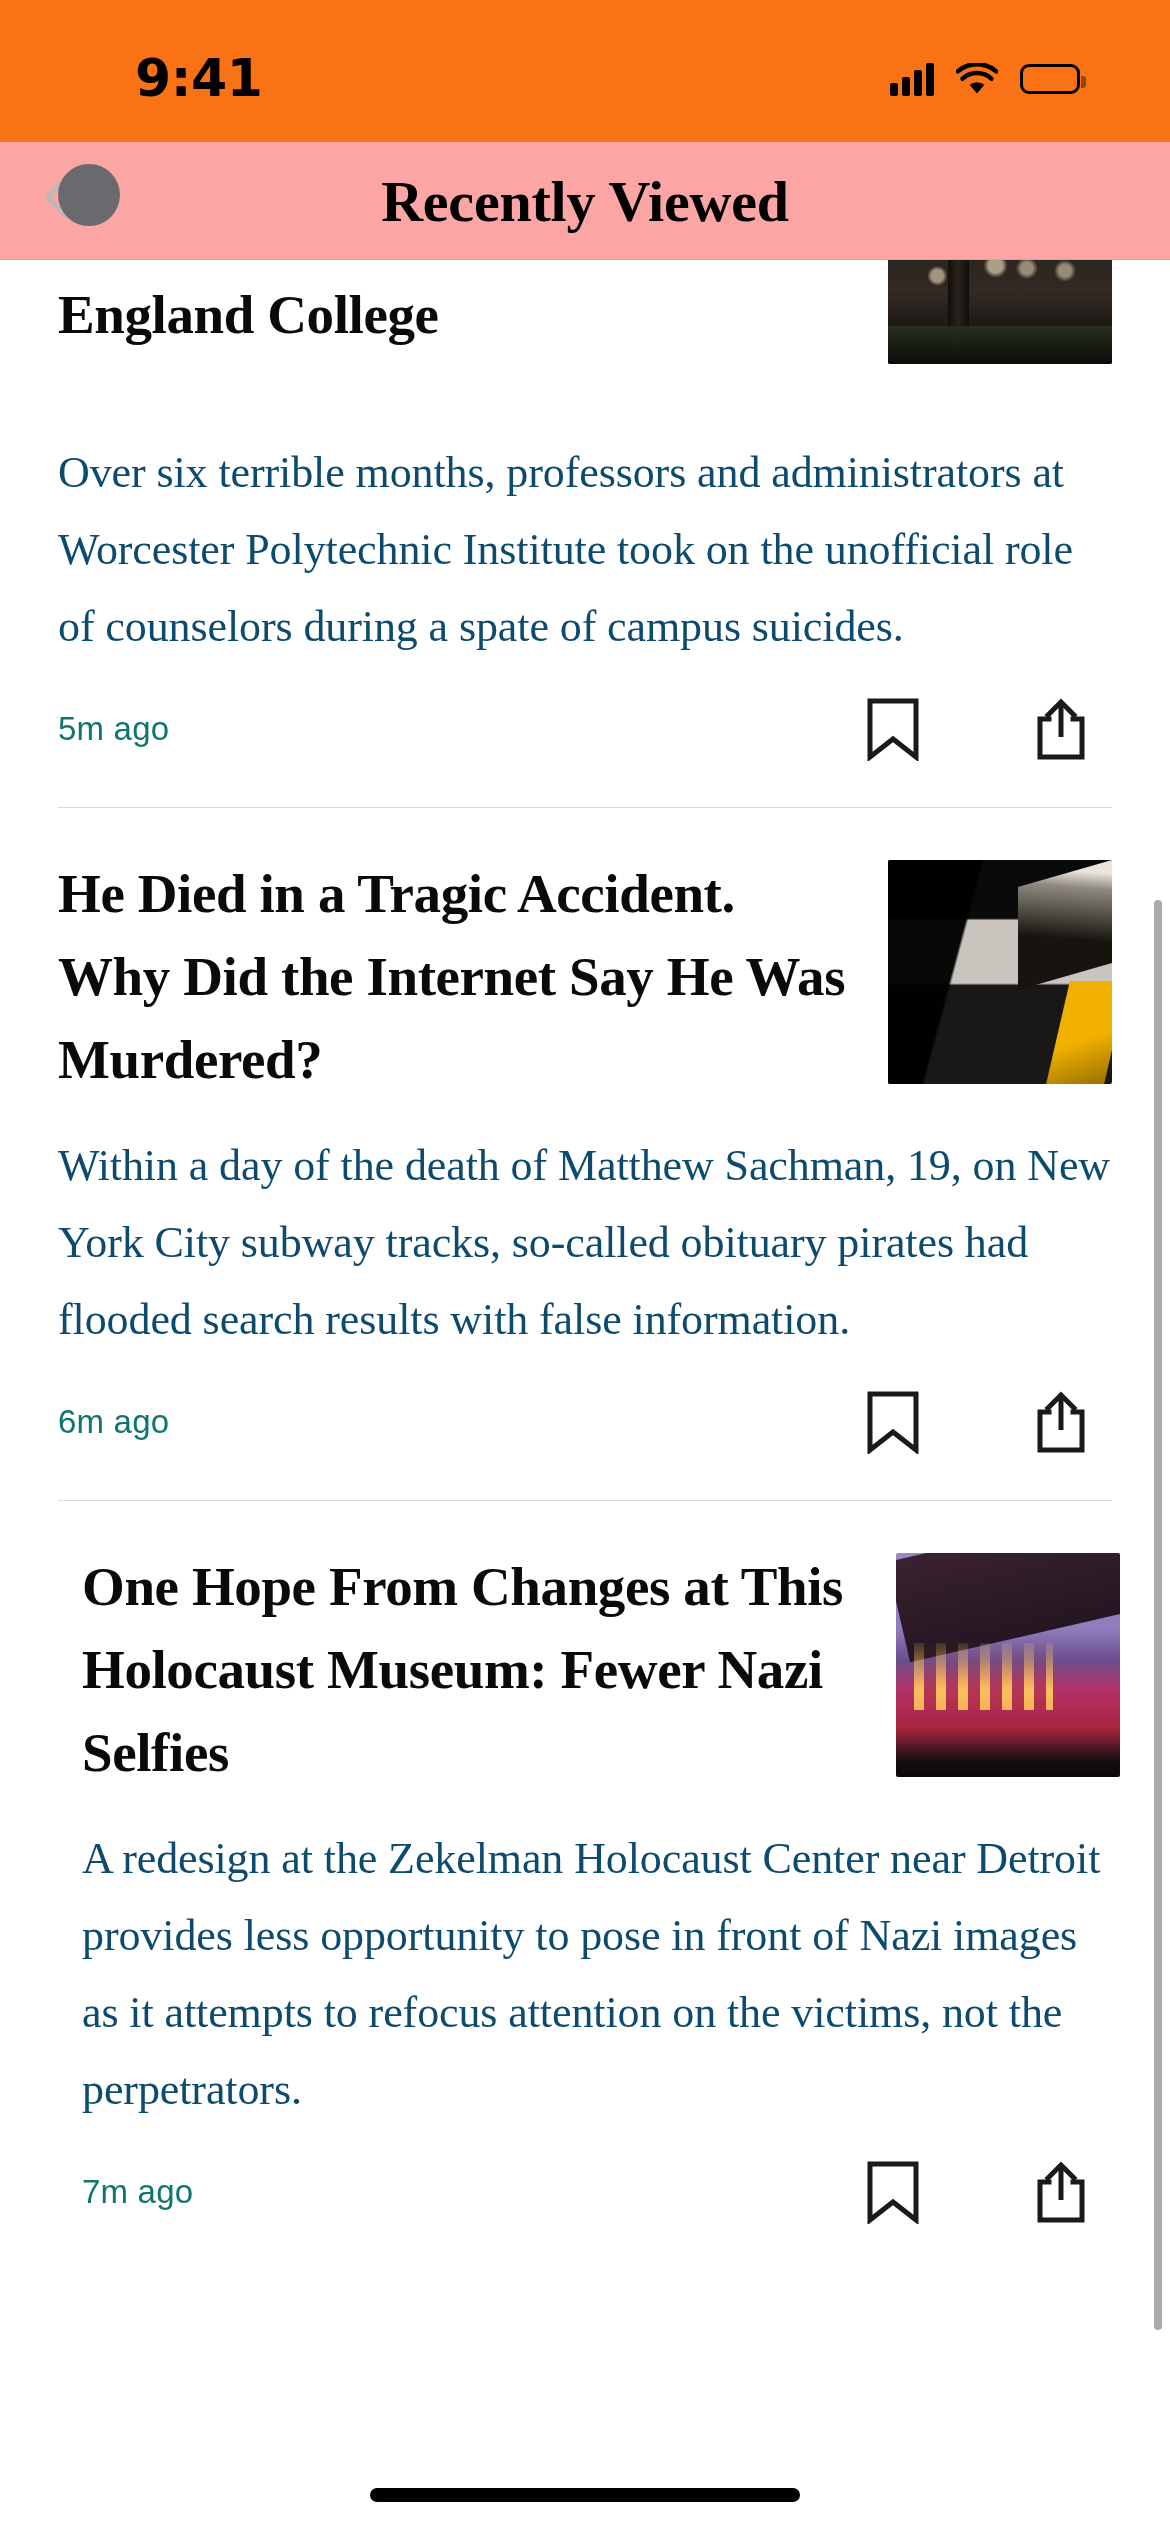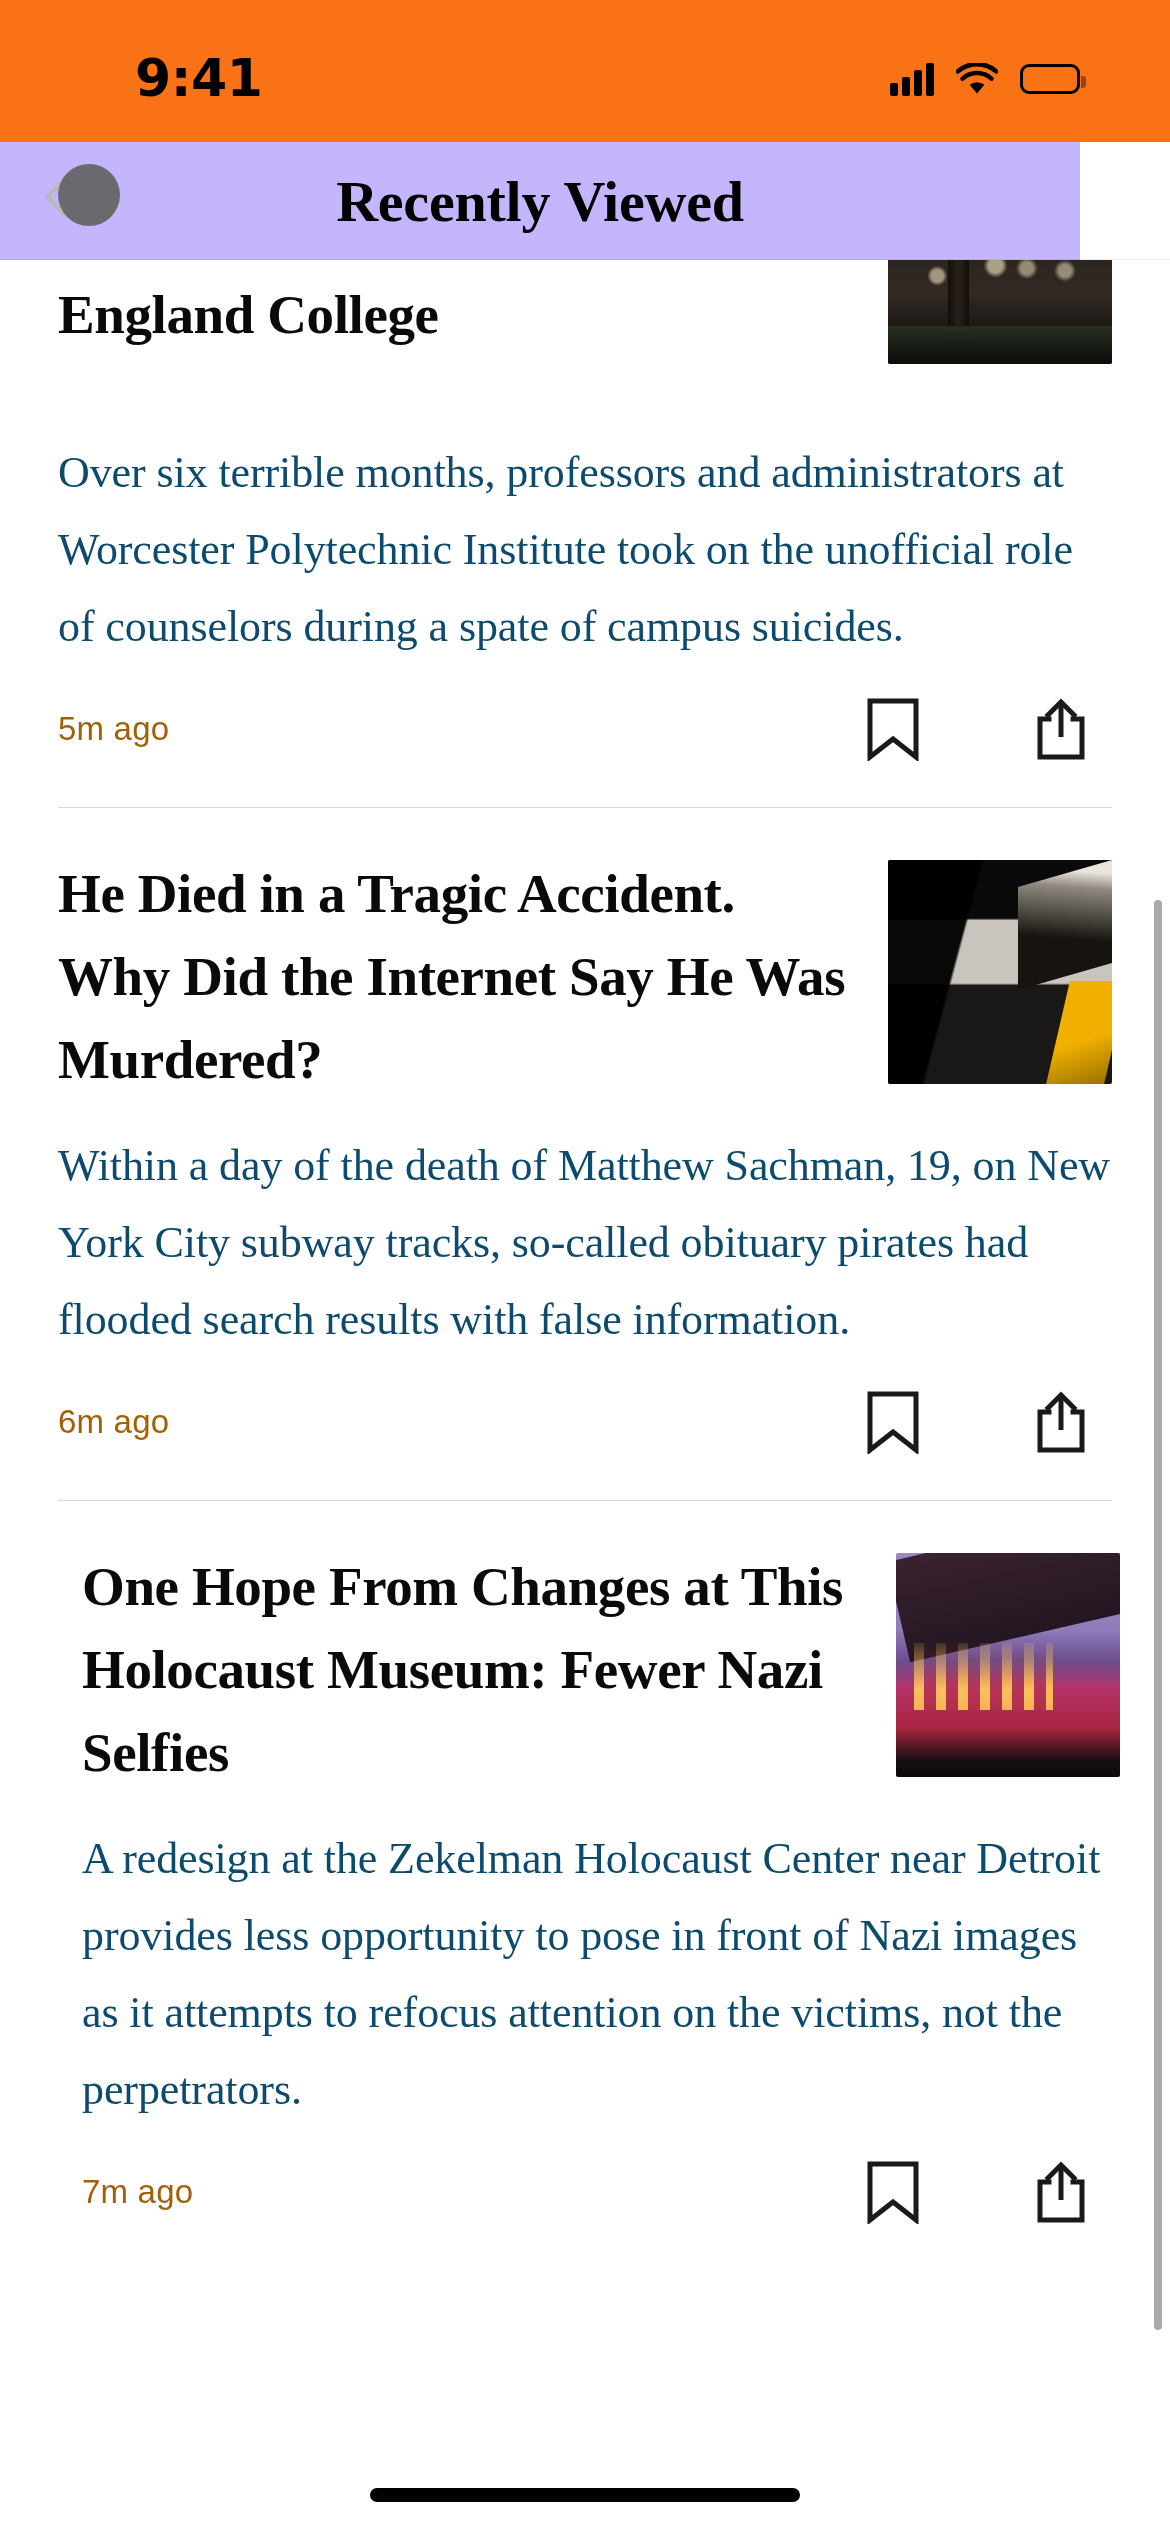--- a/index.html
+++ b/index.html
@@ -45,22 +45,22 @@
     position:relative; display:flex; align-items:center; padding:3px;
   }
   .battery::after{
     content:""; position:absolute; right:-9px; top:9px;
     width:5px; height:12px; background:rgba(0,0,0,.4); border-radius:0 3px 3px 0;
   }
   .battery span{ display:block; height:100%; background:#000; border-radius:4px; }
 
   
   .nav-bar{
-    position:absolute; top:142px; left:0; width:1080px; height:118px;
-    background:#c4b5fd;
+    position:absolute; top:142px; left:0; width:1170px; height:118px;
+    background:#fca5a5;
     z-index:39;
   }
   .nav-bar::after{
     content:""; position:absolute; left:0; bottom:0; width:1170px; height:1px;
     background:rgba(0,0,0,.07);
   }
   .nav-title{
     position:absolute; left:0; right:0; top:50%; transform:translateY(-50%);
     text-align:center;
     font-family:"Liberation Serif", serif;
@@ -126,21 +126,21 @@
     line-height:77px;
     color:#0c4a6e;
     letter-spacing:-0.1px;
   }
   .art-foot{
     display:flex; align-items:center; justify-content:space-between;
   }
   .timestamp{
     font-family:"Liberation Sans", sans-serif;
     font-size:33px;
-    color:#a16207;
+    color:#0f766e;
     letter-spacing:0.2px;
   }
   .actions{ display:flex; align-items:center; gap:110px; margin-right:22px;}
   .icon-btn{ width:58px; height:64px; display:block;}
 
   
   .thumb-inner{ width:100%; height:100%; position:relative; }
 
   .tn-campus{
     background:

